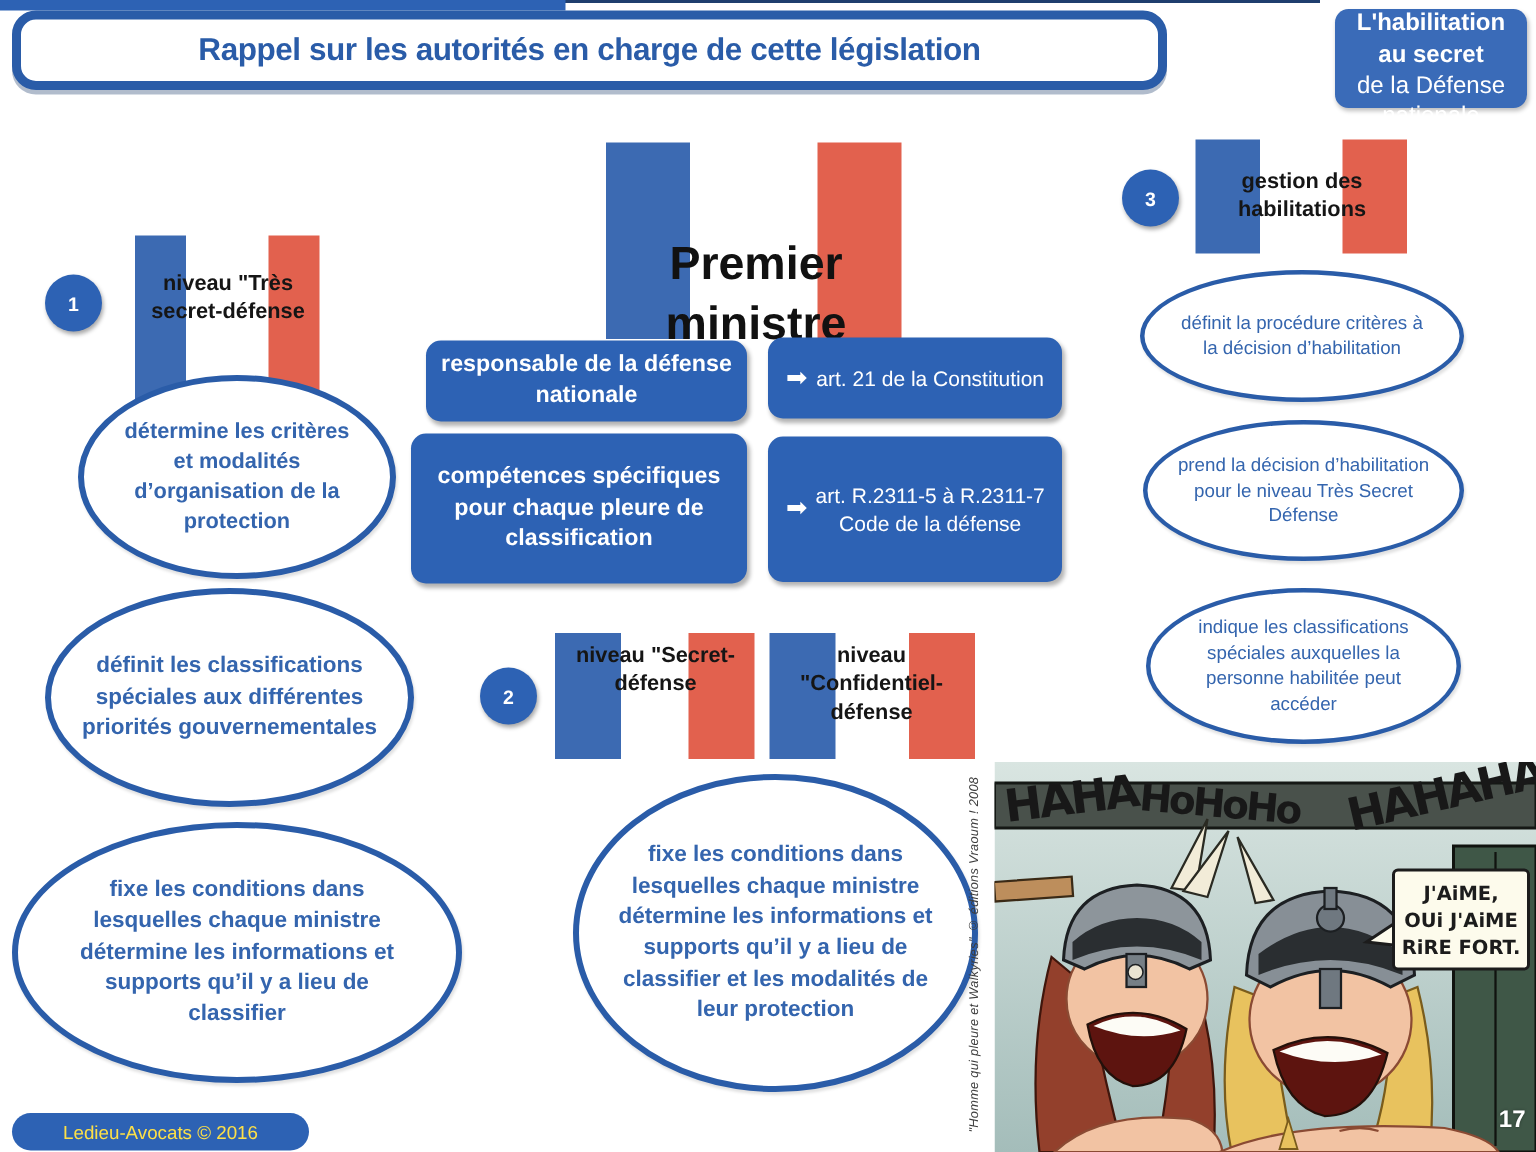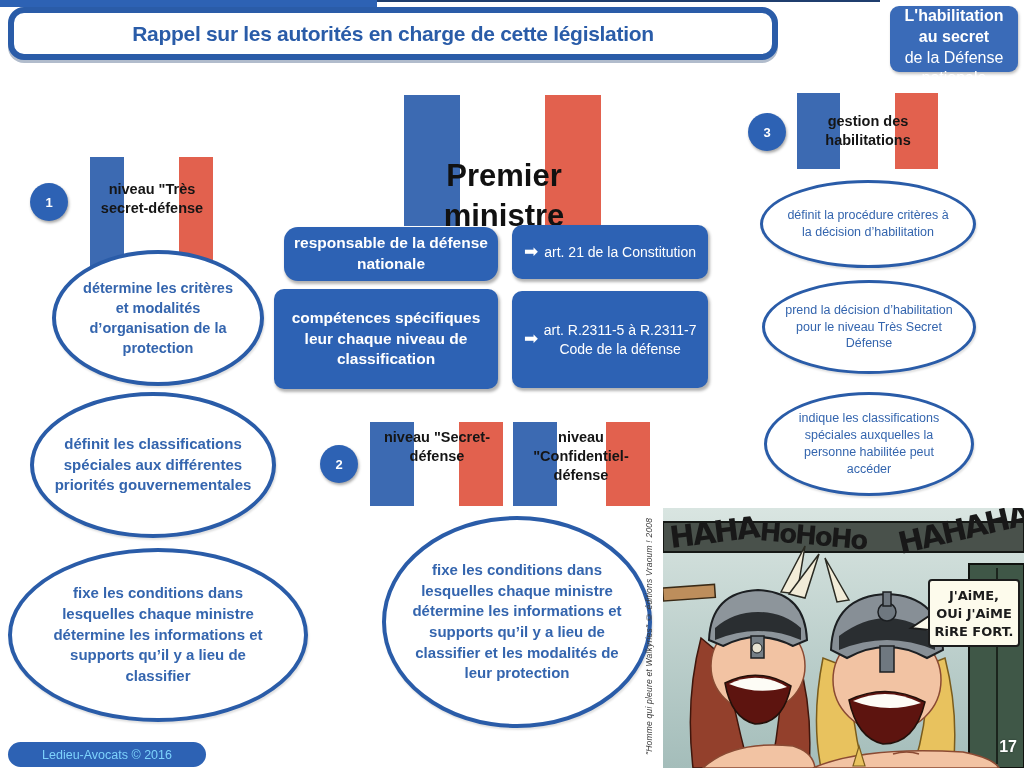--- a/index.html
+++ b/index.html
@@ -80,21 +80,21 @@
     writing-mode:vertical-rl; transform:rotate(180deg);
     font-size:8.5px; font-style:italic; color:#3c3c3c; text-align:center; letter-spacing:.2px;
   }
   .page-num {
     right:7px; top:738px; color:#fff; font-weight:bold; font-size:16px;
     text-shadow:0 0 2px rgba(0,0,0,.4);
   }
 
   .footer-pill {
     left:8px; top:742px; width:198px; height:25px;
-    background:var(--accent,#2d62b4); border-radius:13px; color:#7dd3fc;
+    background:var(--accent,#2d62b4); border-radius:13px; color:#fde047;
     display:flex; align-items:center; justify-content:center; font-size:12.5px;text-align:right;
   }
 </style>
 </head>
 <body>
 
 <div id="slide">
 
   <div class="abs top-line"></div>
   <div class="abs top-bar"></div>
@@ -106,28 +106,28 @@
   <div class="abs topic-box">
     <div class="b">L'habilitation</div>
     <div class="b">au secret</div>
     <div>de la Défense nationale</div>
   </div>
 
   <div class="abs flag-bar flag-blue" style="left:404px;top:95px;width:56px;height:131px;"></div>
   <div class="abs flag-bar flag-red" style="left:545px;top:95px;width:56px;height:131px;"></div>
   <div class="abs pm-heading">Premier ministre</div>
 
-  <div class="abs bluebox bold" style="left:284px;top:227px;width:214px;height:54px;border-radius:14px;">responsable de la défense nationale</div>
+  <div class="abs bluebox bold" style="left:284px;top:227px;width:214px;height:54px;">responsable de la défense nationale</div>
 
   <div class="abs bluebox ref" style="left:512px;top:225px;width:196px;height:54px;">
     <span class="arrow">➡</span>
     <span class="ref-text">art. 21 de la Constitution</span>
   </div>
 
-  <div class="abs bluebox bold" style="left:274px;top:289px;width:224px;height:100px;">compétences spécifiques leur chaque niveau de classification</div>
+  <div class="abs bluebox bold" style="left:274px;top:289px;width:224px;height:100px;">compétences spécifiques pour chaque pleure de classification</div>
 
   <div class="abs bluebox ref" style="left:512px;top:291px;width:196px;height:97px;">
     <span class="arrow">➡</span>
     <span class="ref-text">
       <span>art. R.2311-5 à R.2311-7</span><br>
       <span>Code de la défense</span>
     </span>
   </div>
 
   <div class="abs numcircle" style="left:30px;top:183px;">1</div>

